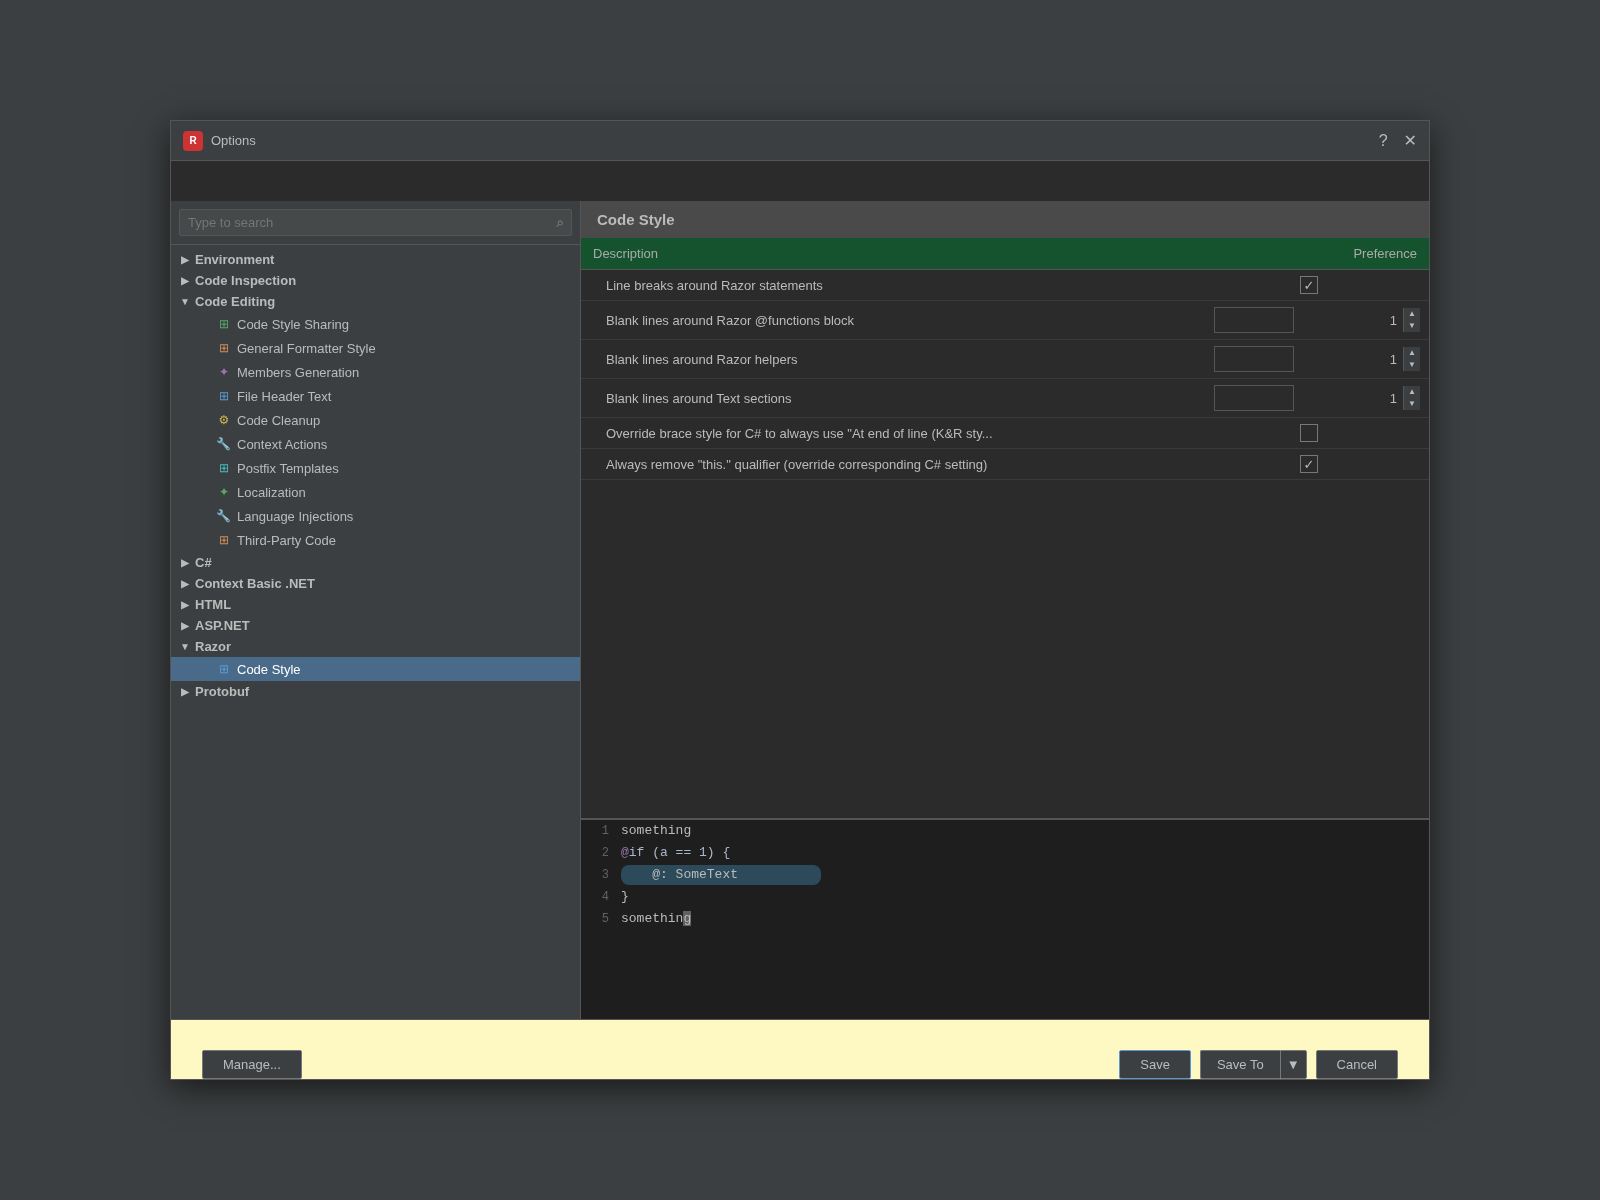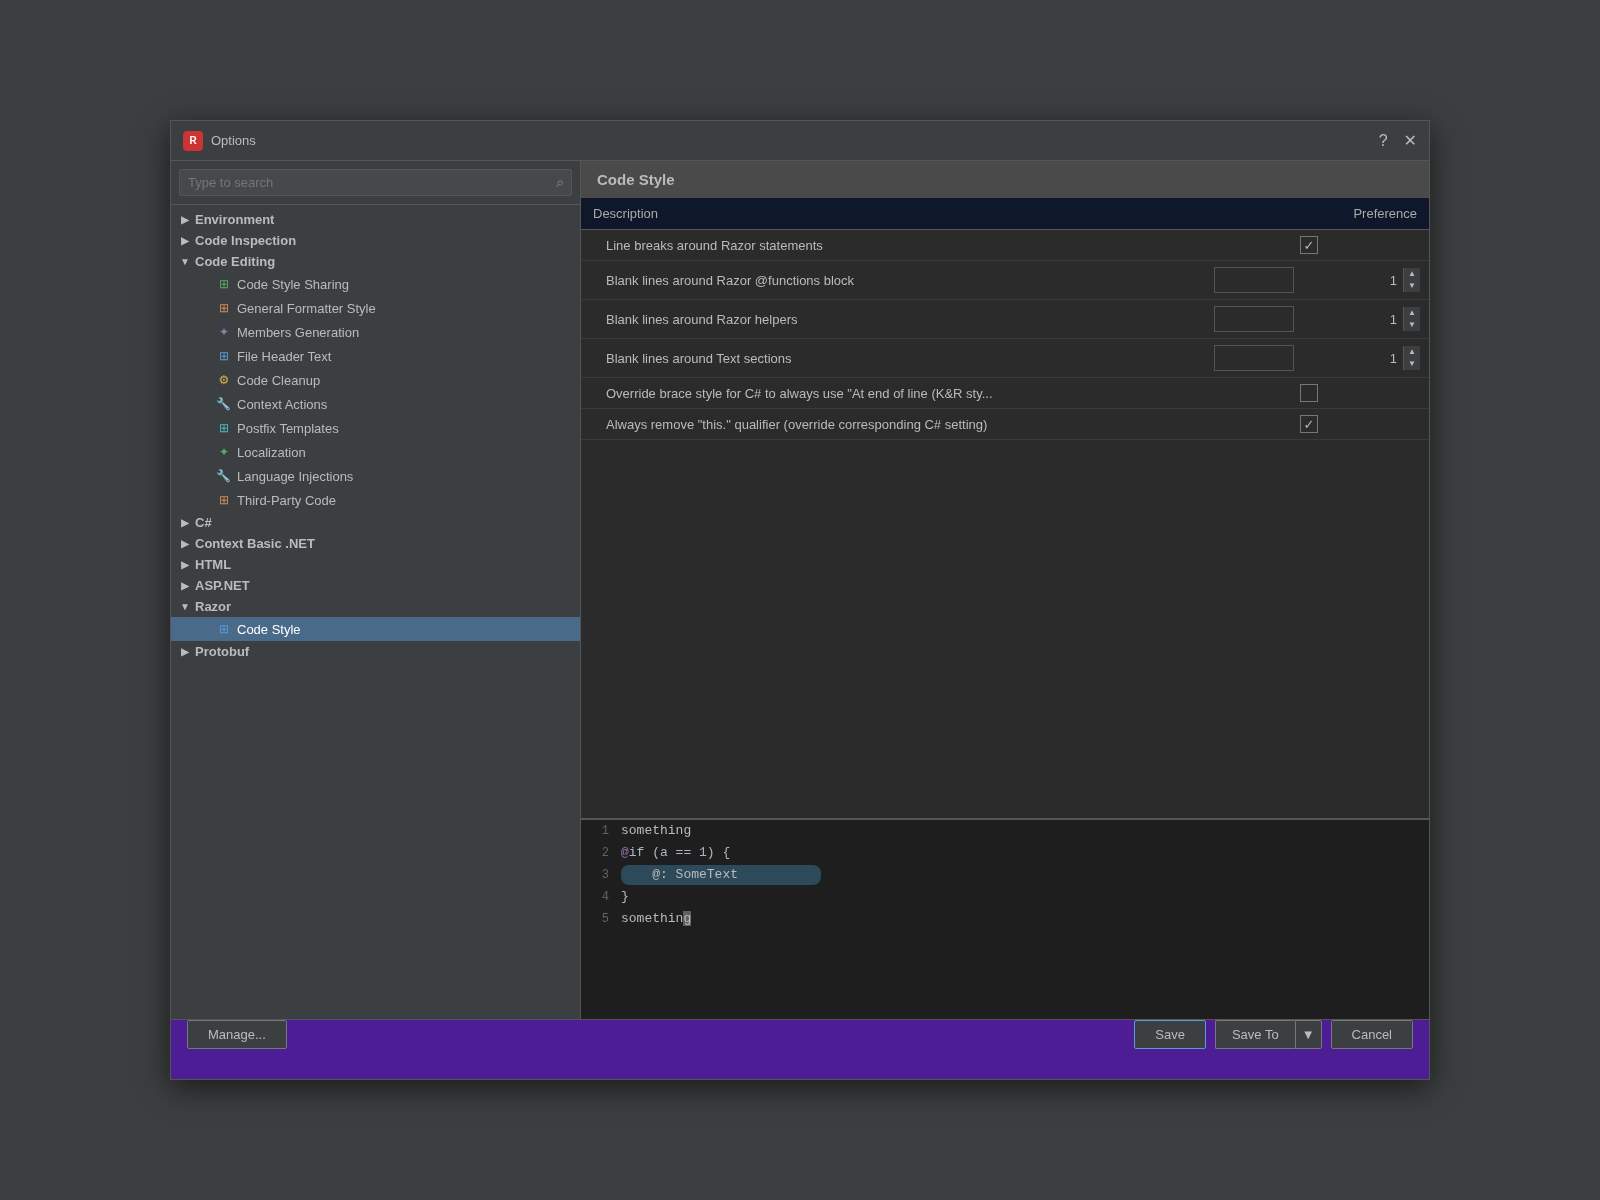--- a/index.html
+++ b/index.html
@@ -63,20 +63,21 @@
       font-size: 16px;
       color: #bbb;
       background: none;
       border: none;
       line-height: 1;
     }
     .dialog-body {
       display: flex;
       flex: 1;
       overflow: hidden;
+      margin-top: 40px;
     }
     
     .left-panel {
       width: 410px;
       background: #3c3f41;
       border-right: 1px solid #555;
       display: flex;
       flex-direction: column;
       flex-shrink: 0;
     }
@@ -171,21 +172,21 @@
       flex: 1;
       overflow-y: auto;
       border-bottom: 1px solid #555;
       min-height: 0;
     }
     .pref-table {
       width: 100%;
       border-collapse: collapse;
     }
     .pref-table thead tr {
-      background: #0f172a;
+      background: #14532d;
     }
     .pref-table th {
       text-align: left;
       padding: 8px 12px;
       color: #aaa;
       font-weight: normal;
       font-size: 13px;
       border-bottom: 1px solid #555;
     }
     .pref-table th.pref-col {
@@ -294,26 +295,26 @@
       flex-shrink: 0;
       font-size: 12px;
     }
     .code-content {
       color: #bbb;
       white-space: pre;
     }
     .code-cursor { background: #606060; }
     
     .bottom-bar {
-      background: #4c1d95;
+      background: #fef9c3;
       height: 60px;
       display: flex;
-      align-items: flex-start;
+      align-items: flex-end;
       justify-content: space-between;
-      padding: 0 16px;
+      padding: 0 31px;
       border-top: 1px solid #555;
       flex-shrink: 0;
     }
     .btn {
       padding: 6px 20px;
       font-size: 13px;
       cursor: pointer;
       border-radius: 2px;
       border: 1px solid #777;
       background: #3c3f41;

